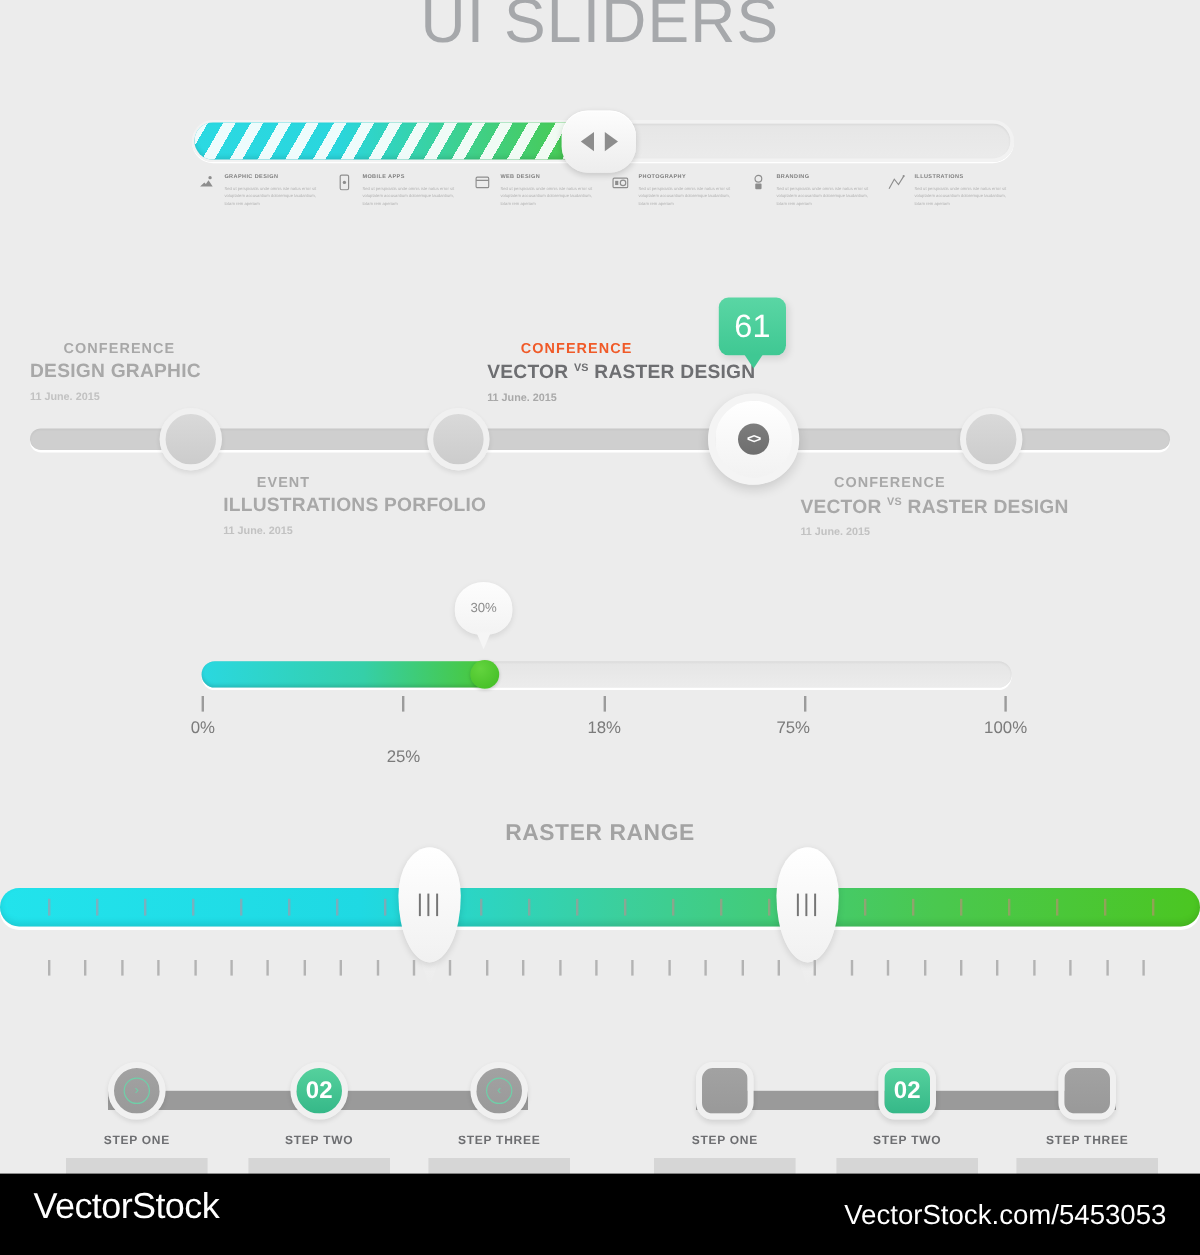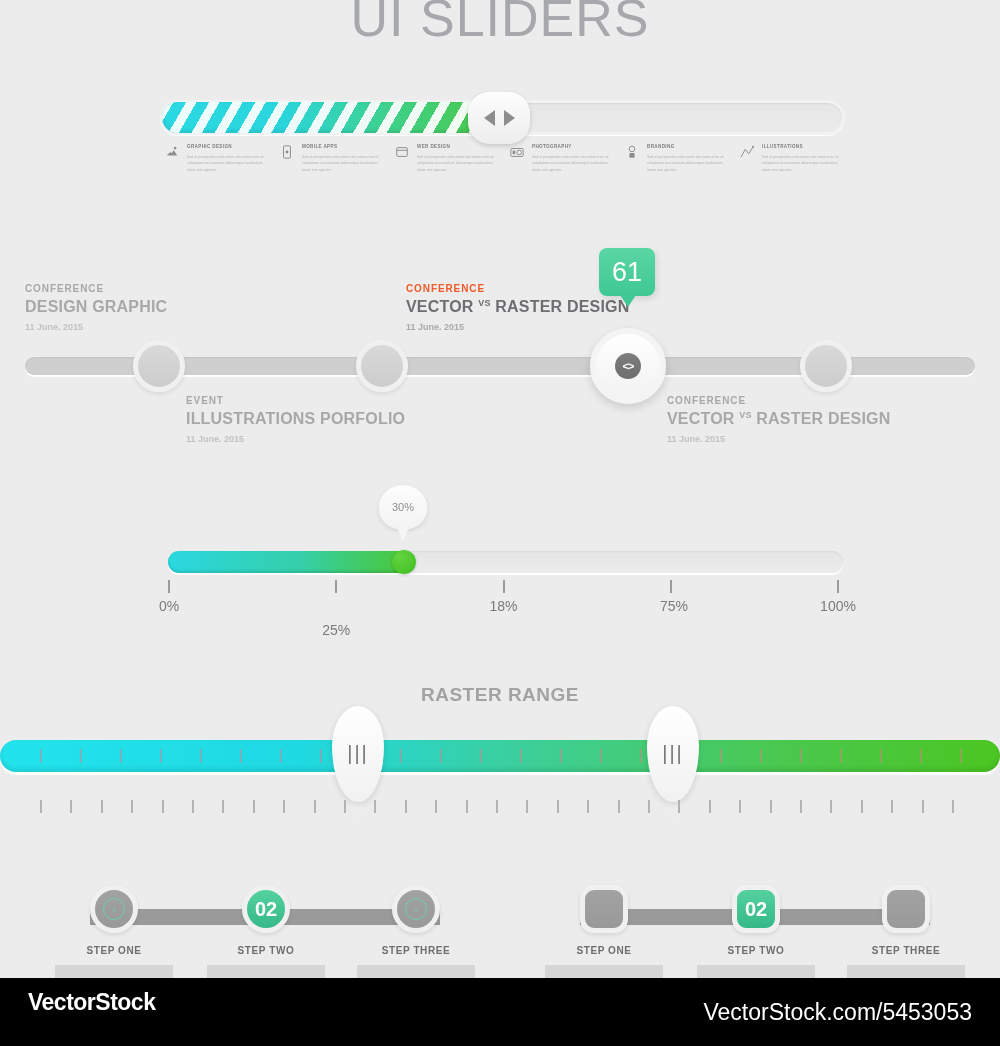--- a/index.html
+++ b/index.html
@@ -86,21 +86,21 @@
     cursor: pointer;
   }
   .drag-dot {
     width: 26px; height: 26px; border-radius: 50%;
     background: linear-gradient(#7d7d7d, #6e6e6e);
     color: #fff; font-size: 11px; font-weight: bold;
     display: flex; align-items: center; justify-content: center;
     letter-spacing: -1px;
   }
   .tl-label { position: absolute; }
-  .tl-kicker { font-size: 10px; font-weight: bold; letter-spacing: .9px; color: #a8a8a8; text-transform: uppercase; }
+  .tl-kicker { font-size: 12px; font-weight: bold; letter-spacing: .9px; color: #a8a8a8; text-transform: uppercase; margin-left: 28px; }
   .tl-kicker.hot { color: #f05a28; }
   .tl-name { font-size: 16px; font-weight: bold; letter-spacing: .2px; color: #a8a8a8; margin-top: 4px; }
   .tl-name.dark { color: #6d6e71; }
   .tl-name sup { font-size: 9px; vertical-align: super; }
   .tl-date { font-size: 9px; font-weight: bold; color: #c2c2c2; margin-top: 6px; }
   .tl-date.dark { color: #a9a9a9; }
 
   .badge {
     position: absolute; left: 599px; top: 248px; width: 56px; height: 48px;
     background: linear-gradient(#5ad6a4, #3fc893);
@@ -214,21 +214,21 @@
   }
   .step-panel {
     position: absolute; top: 80px; width: 118px; height: 30px;
     background: #d6d6d6; transform: translateX(-50%);
   }
 
   
   .footer { position: absolute; left: 0; top: 978px; width: 1000px; height: 68px; background: #000; }
   .footer-brand {
     position: absolute; left: 28px; top: 11px;
-    font-size: 23px; font-weight: bold; color: #fff; letter-spacing: -.5px;
+    font-size: 30px; font-weight: normal; color: #fff; letter-spacing: -.5px;
   }
   .footer-url {
     position: absolute; right: 28px; top: 21px;
     font-size: 23px; color: #fff;
   }
 </style>
 </head>
 <body>
 
 <div class="stage">
@@ -343,21 +343,21 @@
       <div class="pct-knob"></div>
     </div>
     <div class="pct-scale" id="pctScale">
         <div class="pct-tick" style="left: 0px;"></div>
         <div class="pct-tlabel" style="left: 1px;">0%</div>
         <div class="pct-tick" style="left: 167.25px;"></div>
         <div class="pct-tlabel" style="left: 168.25px; margin-top: 24px;">25%</div>
         <div class="pct-tick" style="left: 334.5px;"></div>
         <div class="pct-tlabel" style="left: 335.5px;">18%</div>
         <div class="pct-tick" style="left: 501.75px;"></div>
-        <div class="pct-tlabel" style="left: 506px; text-align: center;">75%</div>
+        <div class="pct-tlabel" style="left: 493px; text-align: center;">75%</div>
         <div class="pct-tick" style="left: 669px;"></div>
         <div class="pct-tlabel" style="left: 670px;">100%</div>
       </div>
   </div>
 
   <div class="range-title">RASTER RANGE</div>
   <div class="range-track" id="rangeTrack">
       <div class="range-itick" style="left: 40px;"></div>
       <div class="range-itick" style="left: 80px;"></div>
       <div class="range-itick" style="left: 120px;"></div>

